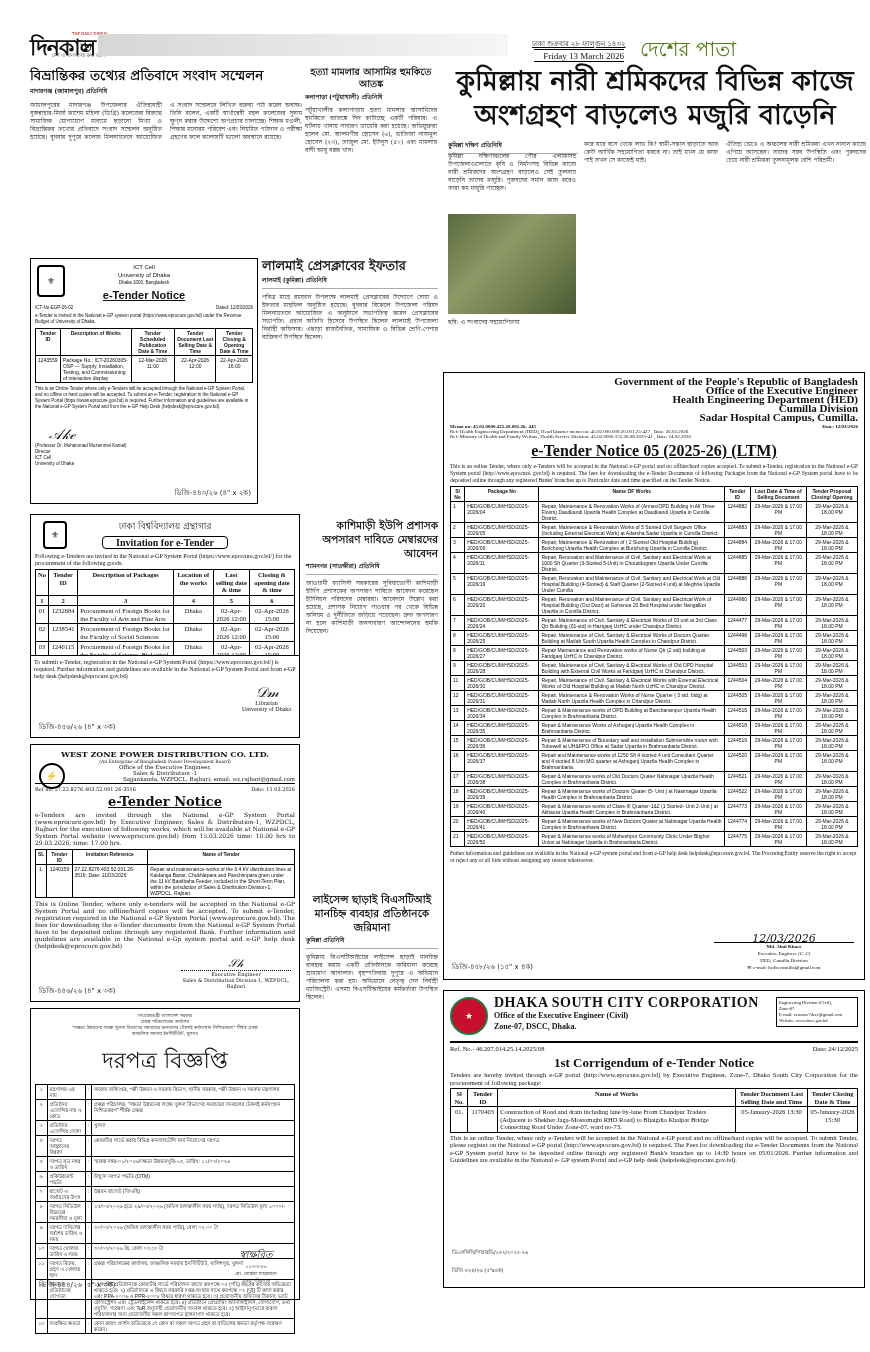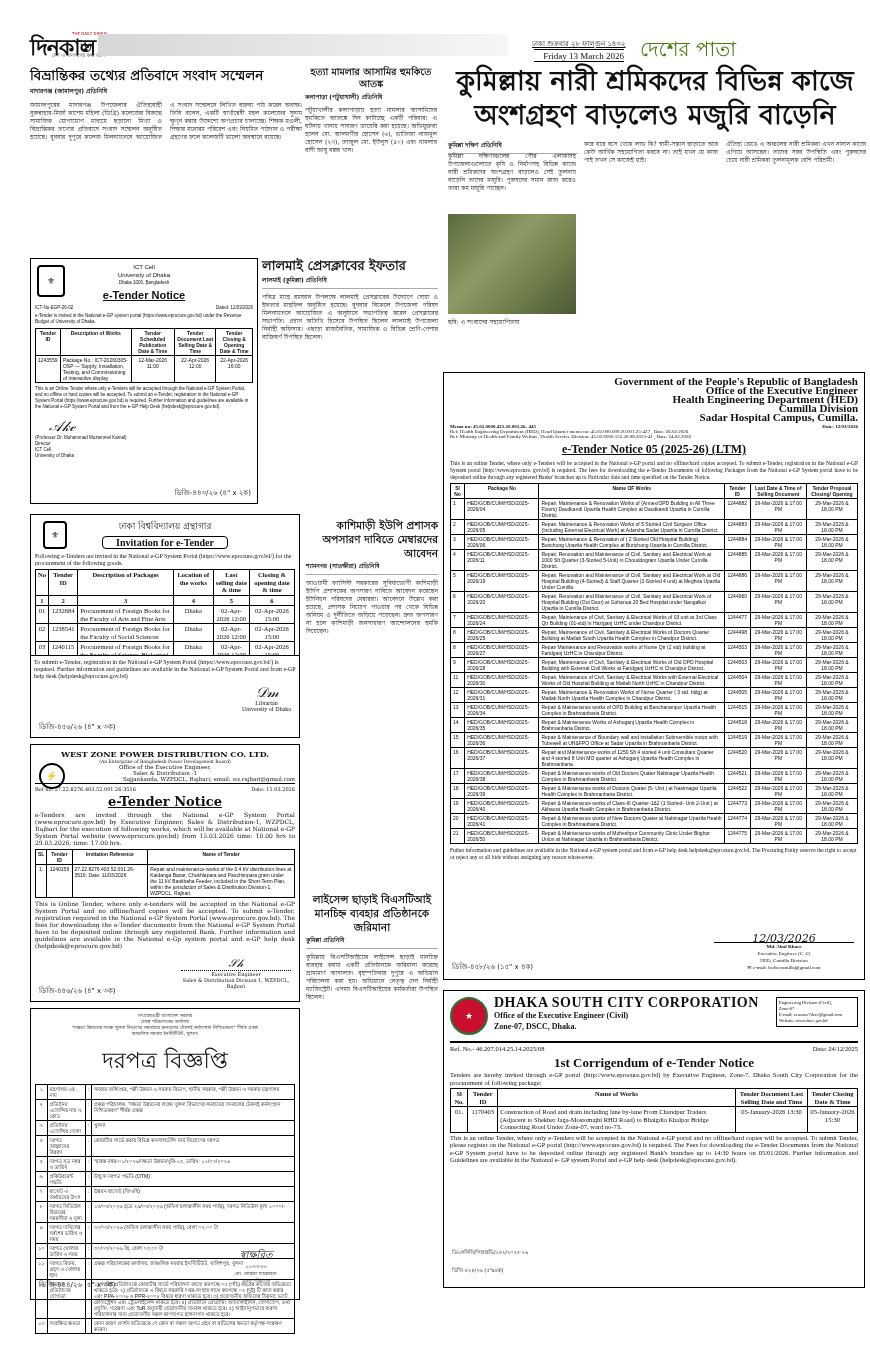--- a/index.html
+++ b/index.html
@@ -88,21 +88,21 @@
         <tr>
           <td>1243559</td>
           <td>Package No.: ICT-20260305-OSP — Supply, Installation, Testing, and Commissioning of interactive display</td>
           <td class="center">12-Mar-2026 11:00</td>
           <td class="center">22-Apr-2026 12:00</td>
           <td class="center">22-Apr-2026 16:00</td>
         </tr>
       </tbody>
   </table>
   <div style="font-size:4.5px;line-height:6px;font-family:'Liberation Sans',sans-serif;margin-top:3px">This is an Online Tender where only e-Tenders will be accepted through the National e-GP System Portal, and no offline or hard copies will be accepted. To submit an e-Tender, registration in the National e-GP System Portal (https://www.eprocure.gov.bd) is required. Further information and guidelines are available in the National e-GP System Portal and from the e-GP Help Desk (helpdesk@eprocure.gov.bd).</div>
-  <div class="sig" style="margin-top:8px;margin-left:14px">𝒜𝓀ℯ</div>
+  <div class="sig" style="margin-top:16px;margin-left:14px">𝒜𝓀ℯ</div>
   <div style="font-size:4.5px;line-height:6px;font-family:'Liberation Sans',sans-serif">
     <div>(Professor Dr. Mohammad Mozammel Kamal)</div>
     <div>Director</div>
     <div>ICT Cell</div>
     <div>University of Dhaka</div>
   </div>
   <div style="position:absolute;right:6px;bottom:4px;font-size:7px;font-family:'DejaVu Sans',sans-serif">ডিজি-৪৪৩/২৬ (৪" x ২ক)</div>
 </div>
 
 <div class="abs" style="left:262px;top:258px;width:176px">
@@ -339,21 +339,21 @@
     <div>Health Engineering Department (HED)</div>
     <div>Cumilla Division</div>
     <div>Sadar Hospital Campus, Cumilla.</div>
   </div>
   <div style="display:flex;justify-content:space-between;font-size:5px;font-weight:bold;margin-top:2px">
       <span>Memo no: 45.02.0000.421.20.001.26- 445</span>
       <span>Date: 12/03/2026</span>
     </div>
   <div style="font-size:5px">Ref: Health Engineering Department (HED), Head Quarter memo no: 45.02.000.009.20.001.25-427 , Date: 26.02.2026</div>
   <div style="font-size:5px">Ref: Ministry of Health and Family Welfare, Health Service Division: 45.02.0000.155.26.08.2025-41 , Date: 24.02.2026</div>
-  <div style="text-align:center;font-size:12px;font-weight:bold;text-decoration:underline;margin:3px 0">e-Tender Notice 05 (2025-26) (LTM)</div>
+  <div style="text-align:center;font-size:16px;font-weight:bold;text-decoration:underline;margin:3px 0">e-Tender Notice 05 (2025-26) (LTM)</div>
   <div style="font-size:5.5px;line-height:7px;text-align:justify">This is an online Tender, where only e-Tenders will be accepted in the National e-GP portal and no offline/hard copies accepted. To submit e-Tender, registration in the National e-GP System portal (http://www.eprocure. gov.bd) is required. The fees for downloading the e-Tender Documents of following Packages from the National e-GP System portal have to be deposited online through any registered Banks' branches up to Particular date and time specified on the Tender Notice.</div>
   <table class="t5" style="margin-top:2px;font-size:4.5px">
     <tbody>
         <tr id="hed-head">
           <th class="center">Sl No</th>
           <th class="center">Package No</th>
           <th class="center">Name OF Works</th>
           <th class="center">Tender ID</th>
           <th class="center">Last Date &amp; Time of Selling Document</th>
           <th class="center">Tender Proposal Closing/ Opening</th>

